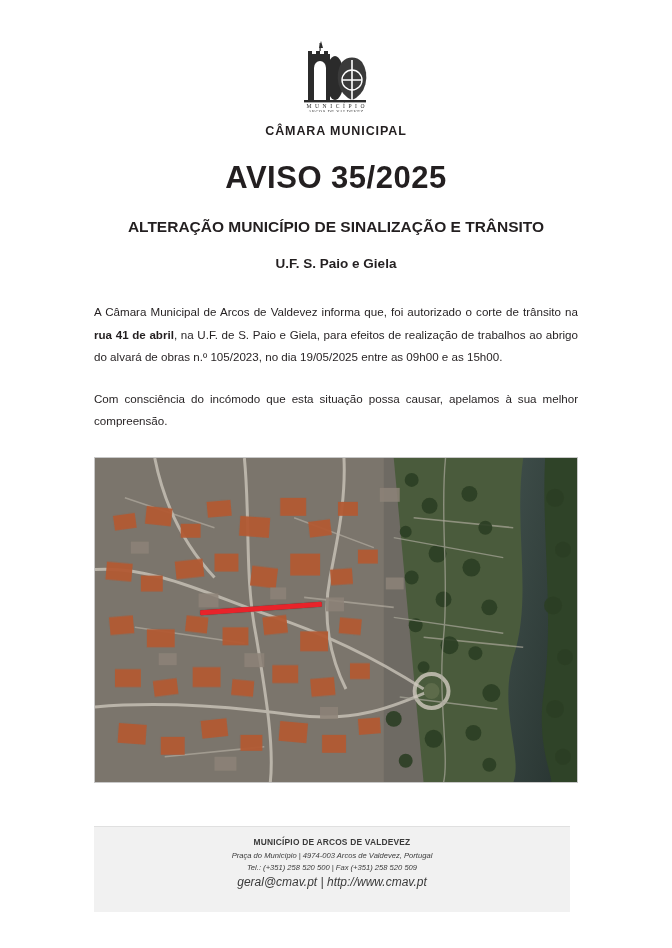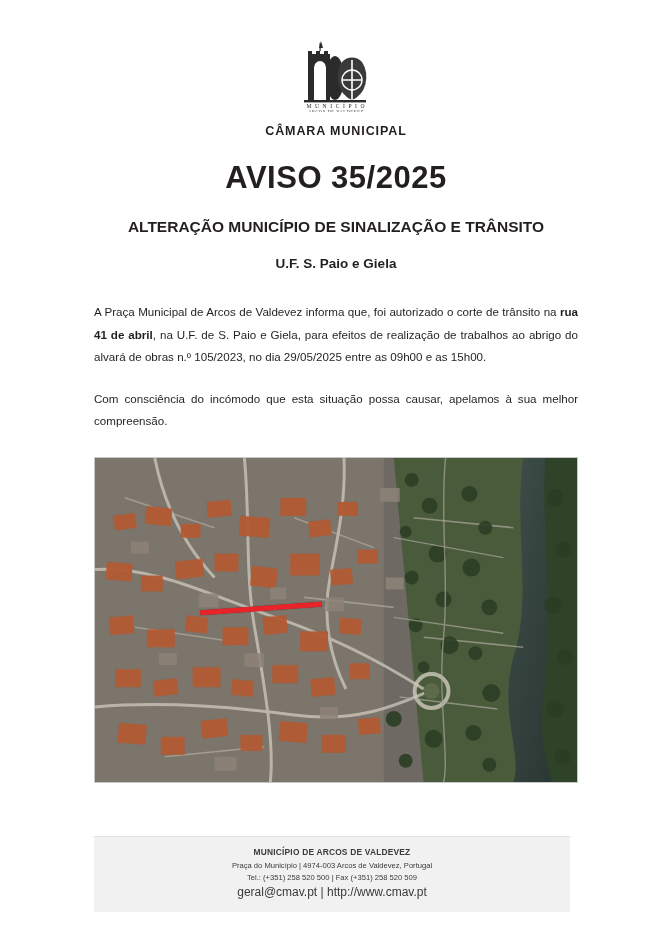--- a/index.html
+++ b/index.html
@@ -106,33 +106,34 @@
   }
 
   
   .footer {
     position: absolute;
     left: 94px;
     right: 102px;
     bottom: 36px;
     background: #f1f1f1;
     border-top: 1px solid #e0e0e0;
-    padding: 10px 6px 11px;
+    padding: 10px 6px 21px;
     text-align: center;
     color: #3a3a3a;
   }
   .footer .f1 {
     font-size: 8.4px;
     font-weight: bold;
     letter-spacing: 0.2px;
     margin-bottom: 3px;
   }
   .footer .f2, .footer .f3, .footer .f4 {
     font-size: 7.6px;
     line-height: 1.5;
+    font-style: italic;
   }
   .footer .f4 { font-size: 12px; }
 </style>
 </head>
 <body>
 
 <div class="page">
 
   <div class="logo-wrap">
     <div class="logo">
@@ -163,21 +164,21 @@
 
   <div class="org-line">CÂMARA MUNICIPAL</div>
 
   <div class="title">AVISO 35/2025</div>
 
   <div class="subtitle">ALTERAÇÃO MUNICÍPIO DE SINALIZAÇÃO E TRÂNSITO</div>
 
   <div class="freguesia">U.F. S. Paio e Giela</div>
 
   <div class="body-text">
-    <p><span>A Praça Municipal de Arcos de Valdevez informa que, foi autorizado o corte de trânsito na </span><b>rua 41 de abril</b><span>, na U.F. de S. Paio e Giela, para efeitos de realização de trabalhos ao abrigo do alvará de obras n.º 105/2023, no dia 29/05/2025 entre as 09h00 e as 15h00.</span></p>
+    <p><span>A Câmara Municipal de Arcos de Valdevez informa que, foi autorizado o corte de trânsito na </span><b>rua 41 de abril</b><span>, na U.F. de S. Paio e Giela, para efeitos de realização de trabalhos ao abrigo do alvará de obras n.º 105/2023, no dia 19/05/2025 entre as 09h00 e as 15h00.</span></p>
     <p>Com consciência do incómodo que esta situação possa causar, apelamos à sua melhor compreensão.</p>
   </div>
 
   <div class="map">
     <svg class="map-canvas" viewBox="0 0 484 326" preserveAspectRatio="none" xmlns="http://www.w3.org/2000/svg">
       <defs>
         <linearGradient id="water" x1="0" y1="0" x2="1" y2="1">
           <stop offset="0%" stop-color="#3f4e4a"></stop>
           <stop offset="100%" stop-color="#26322f"></stop>
         </linearGradient>

